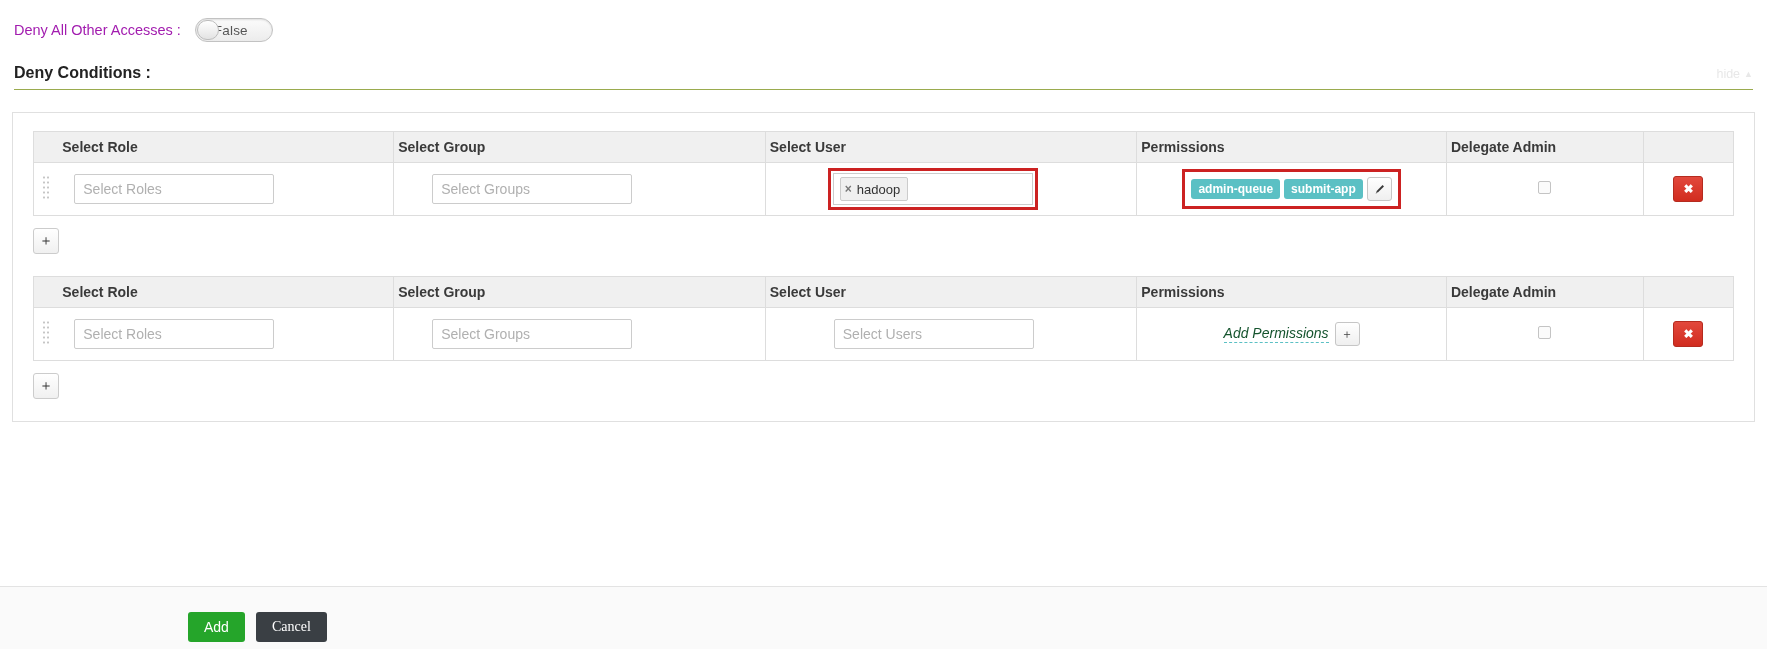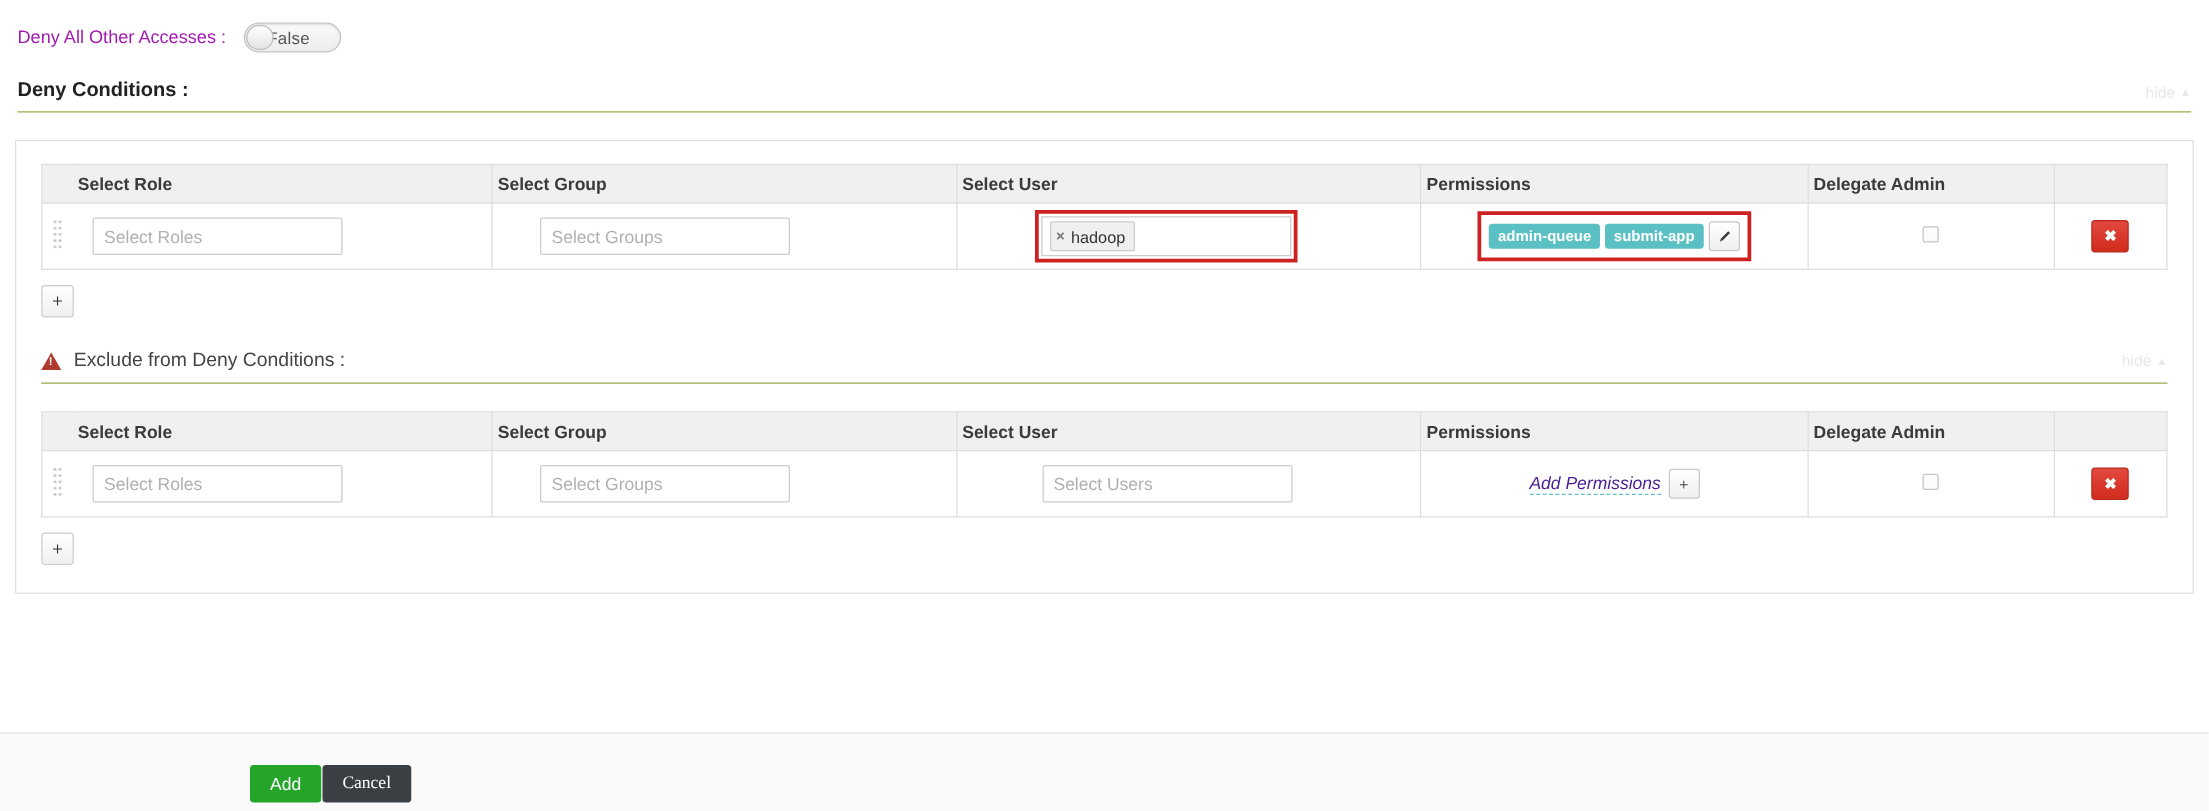--- a/index.html
+++ b/index.html
@@ -238,21 +238,21 @@
     display: inline-flex;
     align-items: center;
     justify-content: center;
     font-size: 12px;
     color: #444444;
     cursor: pointer;
     box-sizing: border-box;
     padding: 0;
   }
   .add-perm-link {
-    color: #4c1d95;
+    color: #14532d;
     font-style: italic;
     font-size: 14px;
     border-bottom: 1px dashed #5bc0c4;
     cursor: pointer;
     padding-bottom: 1px;
     margin-right: 6px;
   }
 
   .chk {
     width: 13px;
@@ -337,22 +337,21 @@
     top: 586px;
     border-top: 1px solid #e3e3e3;
     background: #fafafa;
     height: 63px;
   }
   .footer-btns {
     position: absolute;
     left: 188px;
     top: 612px;
     display: flex;
-    gap: 1px;
-    margin-left: 12px;
+    gap: 11px;
   }
   .btn {
     border: none;
     border-radius: 3px;
     font-size: 14px;
     font-family: "Liberation Sans", sans-serif;
     cursor: pointer;
     padding: 0 16px;
     height: 30px;
     color: #ffffff;
@@ -450,29 +449,20 @@
         </td>
         <td class="center">
           <button class="del-btn">✖</button>
         </td>
       </tr>
     </tbody>
   </table>
   <button class="addrow-btn">＋</button>
 
   
-  <div class="sub-head">
-    <span class="sub-title-wrap">
-      <span class="warn-icon"></span>
-      <span class="sub-title">Exclude from Deny Conditions :</span>
-    </span>
-    <span class="hide-link">
-      <span>hide</span><span class="caret">▲</span>
-    </span>
-  </div>
 
   
   <table class="ptable" style="margin-top:22px">
     <colgroup>
       <col style="width:22px">
         <col style="width:298px">
         <col style="width:330px">
       <col style="width:330px">
         <col style="width:275px">
         <col style="width:175px">

